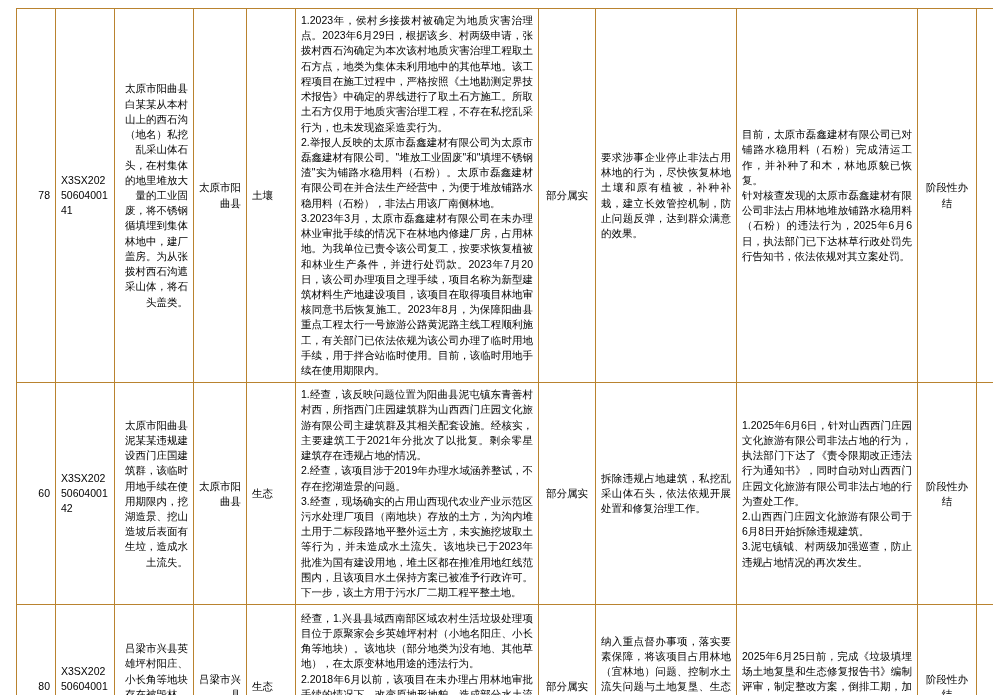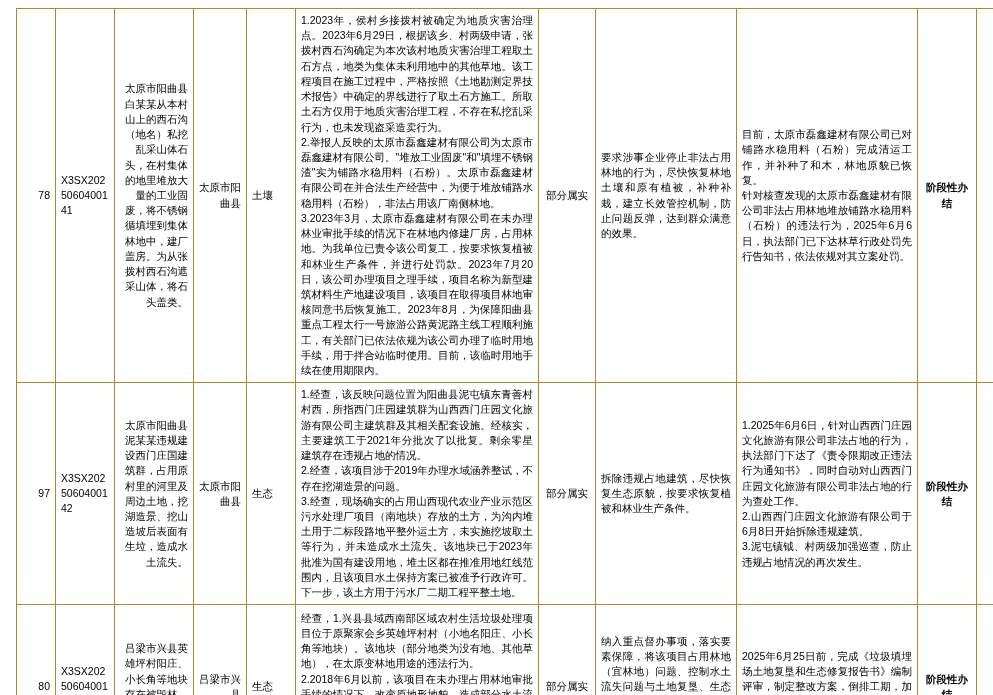--- a/index.html
+++ b/index.html
@@ -25,21 +25,21 @@
   }
   td.c-num{width:28px;text-align:right;font-size:12px;}
   td.c-code{width:48px;text-align:left;font-size:10px;line-height:1.3;}
   td.c-loc{width:68px;text-align:right;font-size:11px;line-height:1.4;border-radius:14px;}
   td.c-region{width:42px;text-align:right;font-size:11px;line-height:1.4;}
   td.c-type{width:38px;text-align:left;font-size:11px;}
   td.c-desc{width:232px;text-align:justify;vertical-align:top;font-size:10.5px;}
   td.c-result{width:46px;text-align:center;font-size:11px;line-height:1.4;}
   td.c-measure{width:130px;text-align:justify;vertical-align:top;font-size:10.5px;margin-left:44px;}
   td.c-progress{width:170px;text-align:justify;vertical-align:top;font-size:10.5px;margin-top:29px;}
-  td.c-status{width:48px;text-align:center;font-size:11px;line-height:1.4;font-weight:bold;}
+  td.c-status{width:48px;text-align:center;font-size:11px;line-height:1.4;}
   td.c-note{width:34px;text-align:center;font-size:11px;}
   .rowA td{height:300px;}
   .rowB td{height:190px;}
   .rowC td{height:155px;}
 </style>
 </head>
 <body>
 
 <table class="report">
   <tbody>
@@ -53,30 +53,30 @@
 2.举报人反映的太原市磊鑫建材有限公司为太原市磊鑫建材有限公司。"堆放工业固废"和"填埋不锈钢渣"实为铺路水稳用料（石粉）。太原市磊鑫建材有限公司在并合法生产经营中，为便于堆放铺路水稳用料（石粉），非法占用该厂南侧林地。
 3.2023年3月，太原市磊鑫建材有限公司在未办理林业审批手续的情况下在林地内修建厂房，占用林地。为我单位已责令该公司复工，按要求恢复植被和林业生产条件，并进行处罚款。2023年7月20日，该公司办理项目之理手续，项目名称为新型建筑材料生产地建设项目，该项目在取得项目林地审核同意书后恢复施工。2023年8月，为保障阳曲县重点工程太行一号旅游公路黄泥路主线工程顺利施工，有关部门已依法依规为该公司办理了临时用地手续，用于拌合站临时使用。目前，该临时用地手续在使用期限内。</td>
       <td class="c-result">部分属实</td>
       <td class="c-measure" style="white-space:pre-line">要求涉事企业停止非法占用林地的行为，尽快恢复林地土壤和原有植被，补种补栽，建立长效管控机制，防止问题反弹，达到群众满意的效果。</td>
       <td class="c-progress" style="white-space:pre-line">目前，太原市磊鑫建材有限公司已对铺路水稳用料（石粉）完成清运工作，并补种了和木，林地原貌已恢复。
 针对核查发现的太原市磊鑫建材有限公司非法占用林地堆放铺路水稳用料（石粉）的违法行为，2025年6月6日，执法部门已下达林草行政处罚先行告知书，依法依规对其立案处罚。</td>
       <td class="c-status">阶段性办结</td>
       <td class="c-note">无</td>
     </tr>
     <tr class="rowB">
-      <td class="c-num">97</td>
+      <td class="c-num">60</td>
       <td class="c-code">X3SX2025060400142</td>
-      <td class="c-loc">太原市阳曲县泥某某违规建设西门庄国建筑群，占用原村里的河里及周边土地，挖湖造景、挖山造坡后表面有生垃，造成水土流失。</td>
+      <td class="c-loc">太原市阳曲县泥某某违规建设西门庄国建筑群，该临时用地手续在使用期限内，挖湖造景、挖山造坡后表面有生垃，造成水土流失。</td>
       <td class="c-region">太原市阳曲县</td>
       <td class="c-type">生态</td>
       <td class="c-desc" style="white-space:pre-line">1.经查，该反映问题位置为阳曲县泥屯镇东青善村村西，所指西门庄园建筑群为山西西门庄园文化旅游有限公司主建筑群及其相关配套设施。经核实，主要建筑工于2021年分批次了以批复。剩余零星建筑存在违规占地的情况。
 2.经查，该项目涉于2019年办理水域涵养整试，不存在挖湖造景的问题。
 3.经查，现场确实的占用山西现代农业产业示范区污水处理厂项目（南地块）存放的土方，为沟内堆土用于二标段路地平整外运土方，未实施挖坡取土等行为，并未造成水土流失。该地块已于2023年批准为国有建设用地，堆土区都在推准用地红线范围内，且该项目水土保持方案已被准予行政许可。下一步，该土方用于污水厂二期工程平整土地。</td>
       <td class="c-result">部分属实</td>
-      <td class="c-measure" style="white-space:pre-line">拆除违规占地建筑，尽快恢复生态原貌，按要求恢复植被和林业生产条件。</td>
+      <td class="c-measure" style="white-space:pre-line">拆除违规占地建筑，私挖乱采山体石头，依法依规开展处置和修复治理工作。</td>
       <td class="c-progress" style="white-space:pre-line">1.2025年6月6日，针对山西西门庄园文化旅游有限公司非法占地的行为，执法部门下达了《责令限期改正违法行为通知书》，同时自动对山西西门庄园文化旅游有限公司非法占地的行为查处工作。
 2.山西西门庄园文化旅游有限公司于6月8日开始拆除违规建筑。
 3.泥屯镇钺、村两级加强巡查，防止违规占地情况的再次发生。</td>
       <td class="c-status">阶段性办结</td>
       <td class="c-note">无</td>
     </tr>
     <tr class="rowC">
       <td class="c-num">80</td>
       <td class="c-code">X3SX2025060400143</td>
       <td class="c-loc">吕梁市兴县英雄坪村阳庄、小长角等地块存在被毁林、毁草开挖，有水土流失。</td>

